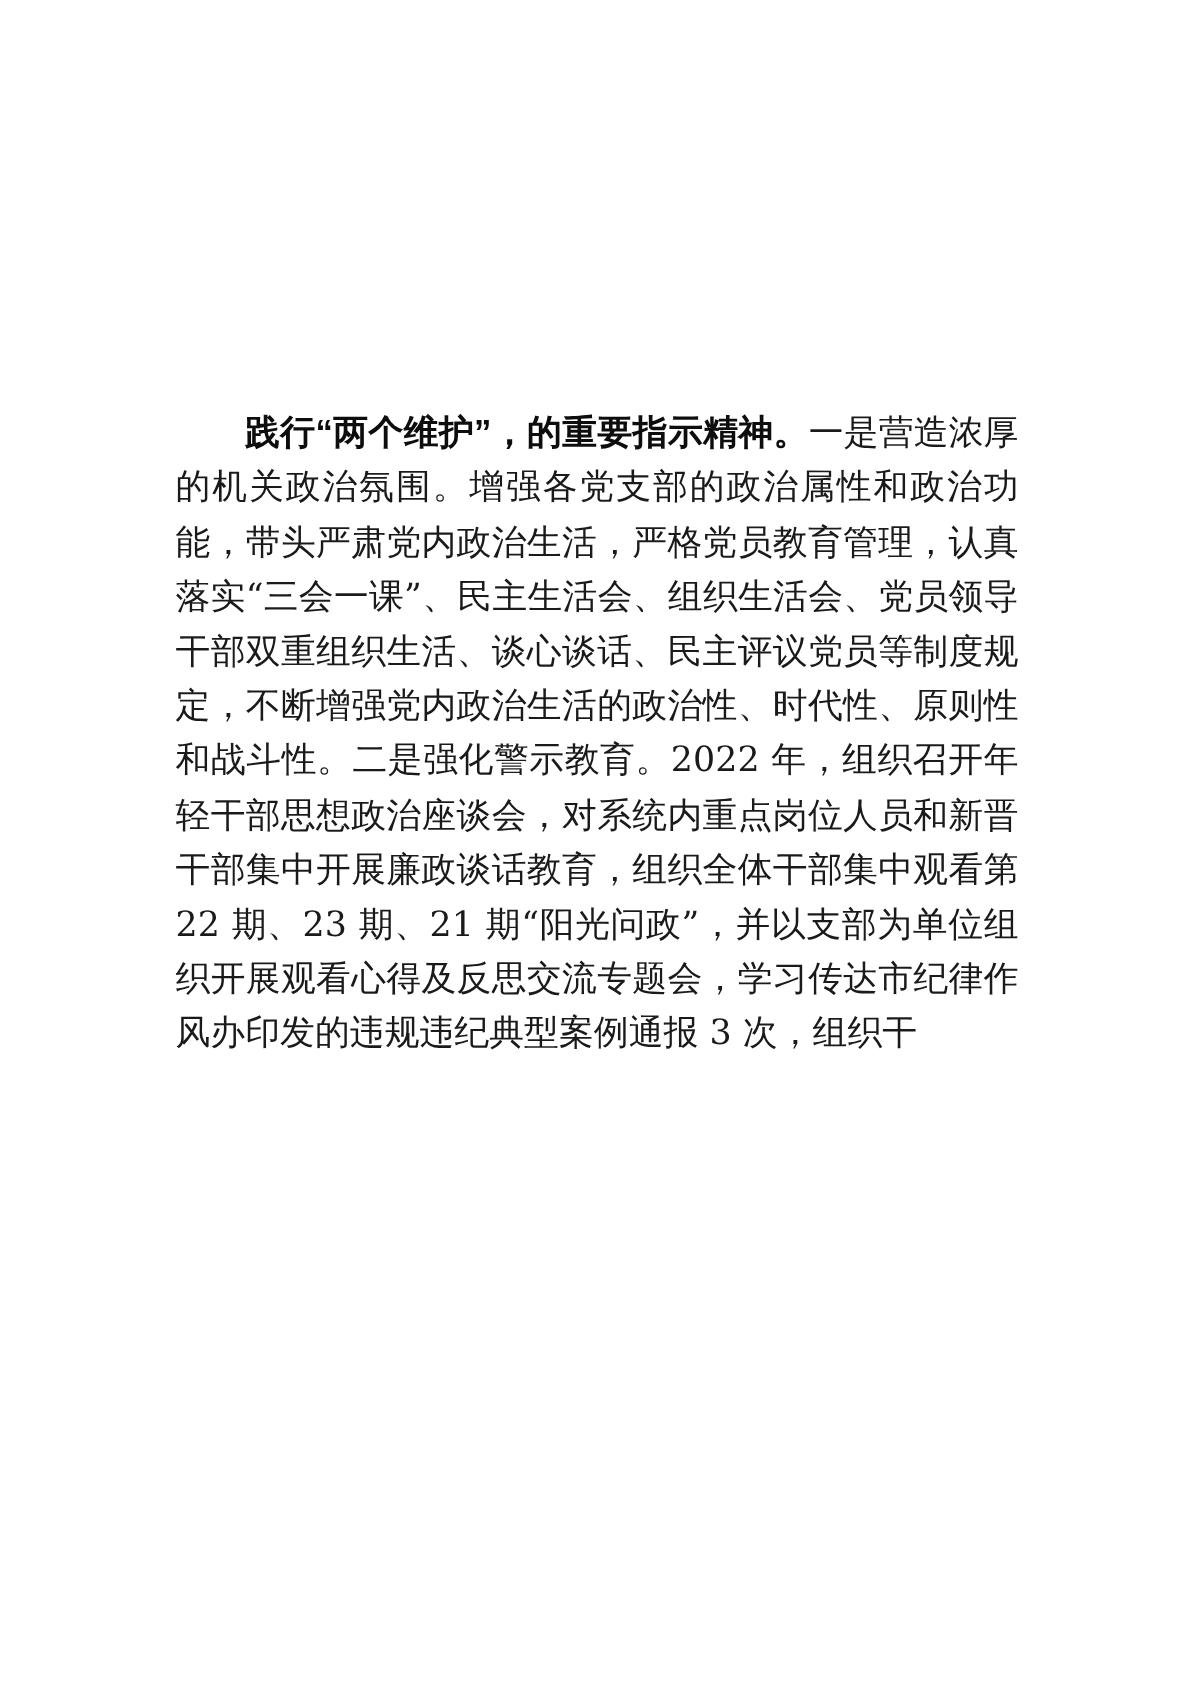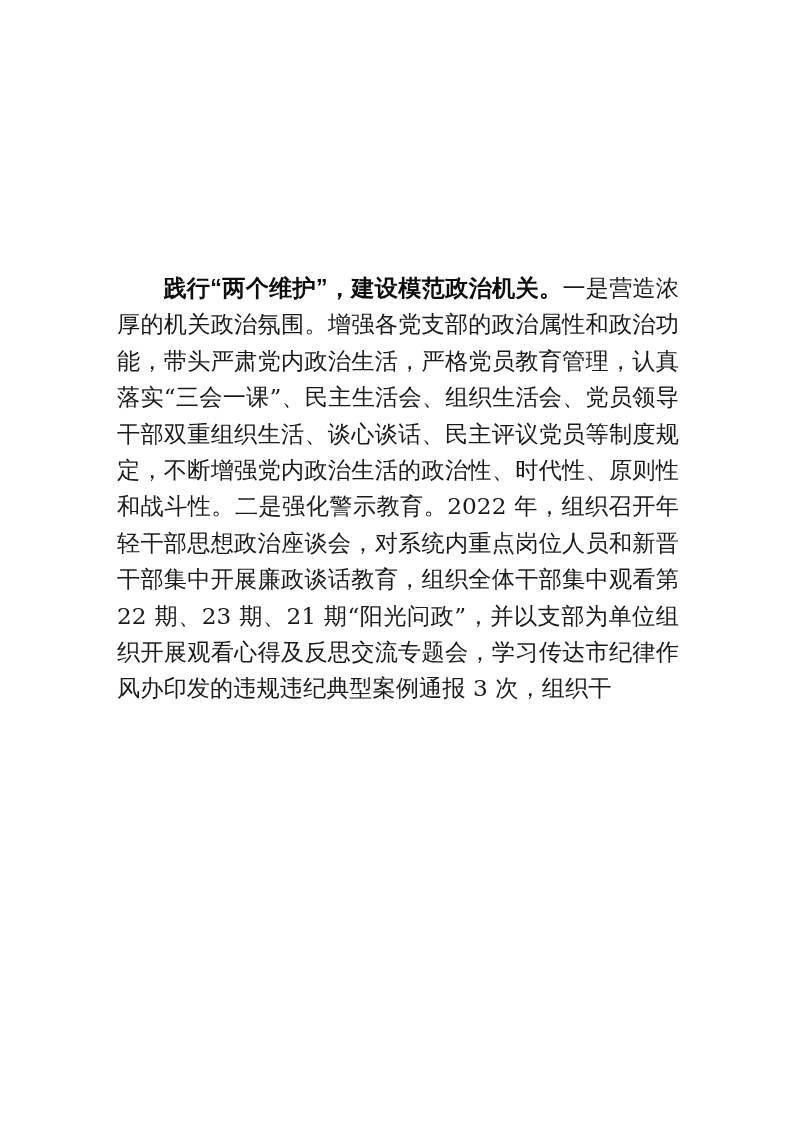--- a/index.html
+++ b/index.html
@@ -82,17 +82,17 @@
 </head>
 <body>
 
 <div class="page">
   <div class="clip">
 
 
     <div class="body-block">
 
 
-      <p class="para"><span class="lead">践行“两个维护”，建设模范政治机关。</span><span>一是营造浓厚的机关政治氛围。增强各党支部的政治属性和政治功能，带头严肃党内政治生活，严格党员教育管理，认真落实“三会一课”、民主生活会、组织生活会、党员领导干部双重组织生活、谈心谈话、民主评议党员等制度规定，不断增强党内政治生活的政治性、时代性、原则性和战斗性。二是强化警示教育。2022 年，组织召开年轻干部思想政治座谈会，对系统内重点岗位人员和新晋干部集中开展廉政谈话教育，组织全体干部集中观看第 22 期、23 期、21 期“阳光问政”，并以支部为单位组织开展观看心得及反思交流专题会，学习传达市纪律作风办印发的违规违纪典型案例通报 3 次，组织干</span></p>
+      <p class="para"><span class="lead">践行“两个维护”，的重要指示精神。</span><span>一是营造浓厚的机关政治氛围。增强各党支部的政治属性和政治功能，带头严肃党内政治生活，严格党员教育管理，认真落实“三会一课”、民主生活会、组织生活会、党员领导干部双重组织生活、谈心谈话、民主评议党员等制度规定，不断增强党内政治生活的政治性、时代性、原则性和战斗性。二是强化警示教育。2022 年，组织召开年轻干部思想政治座谈会，对系统内重点岗位人员和新晋干部集中开展廉政谈话教育，组织全体干部集中观看第 22 期、23 期、21 期“阳光问政”，并以支部为单位组织开展观看心得及反思交流专题会，学习传达市纪律作风办印发的违规违纪典型案例通报 3 次，组织干</span></p>
 
     </div>
   </div>
 </div>
 
 </body></html>

